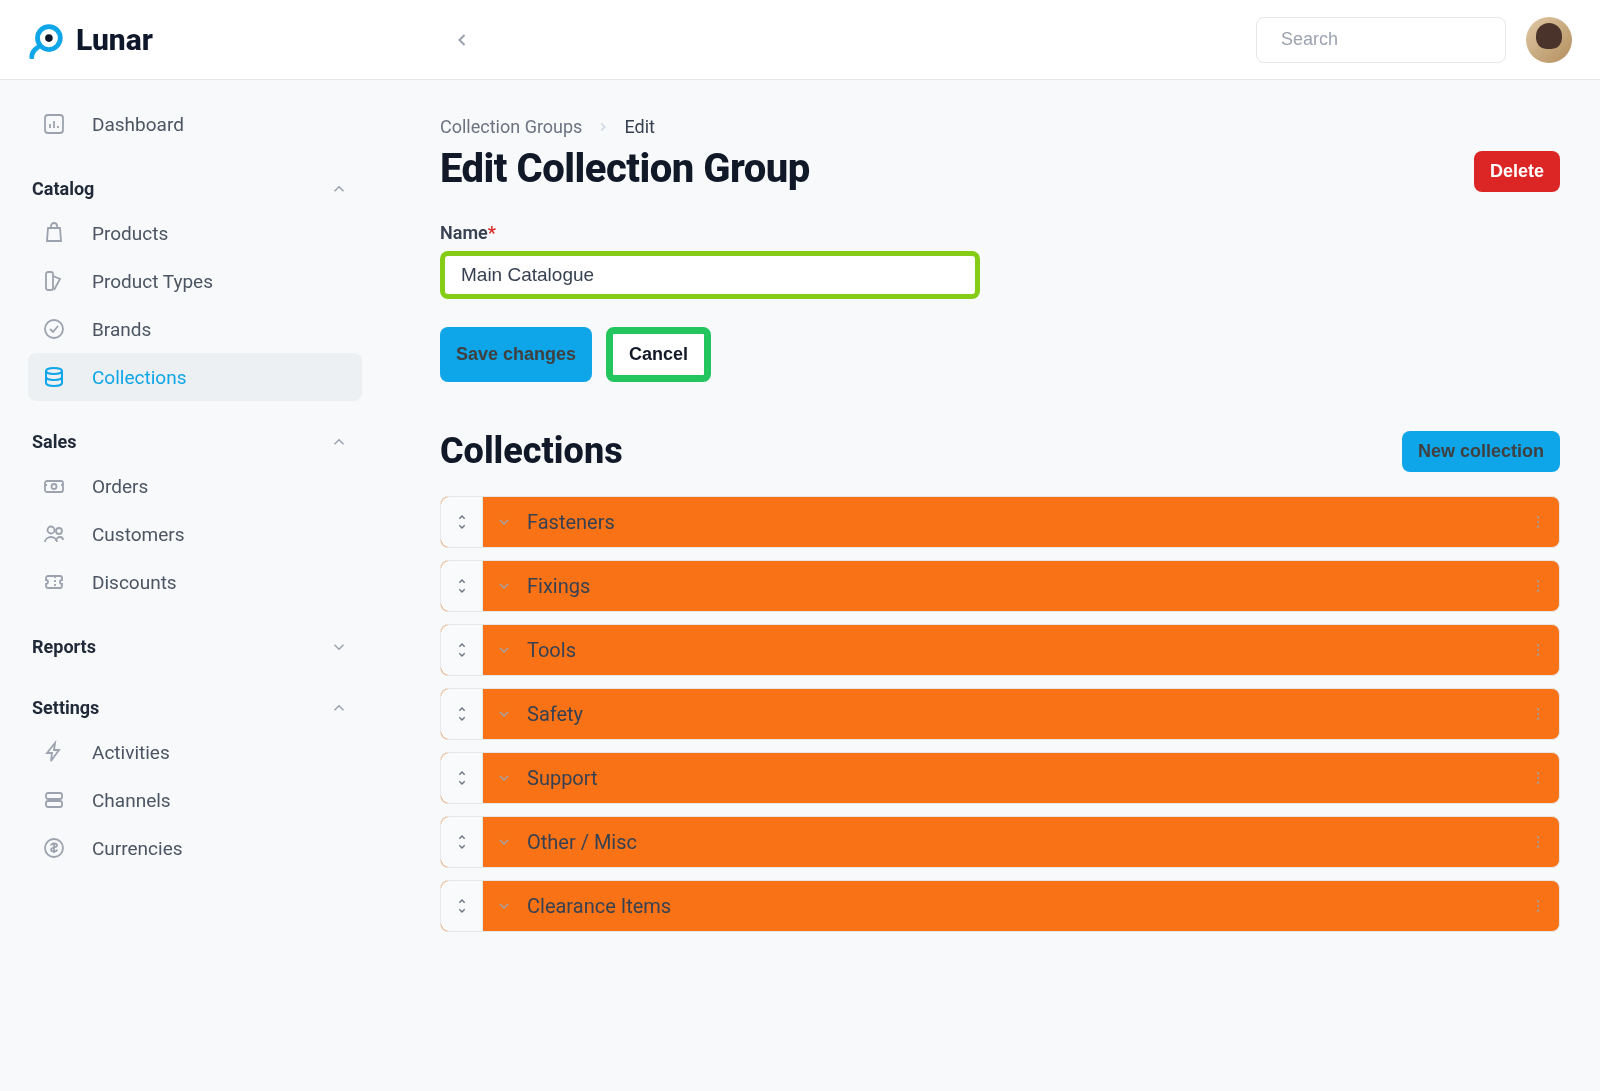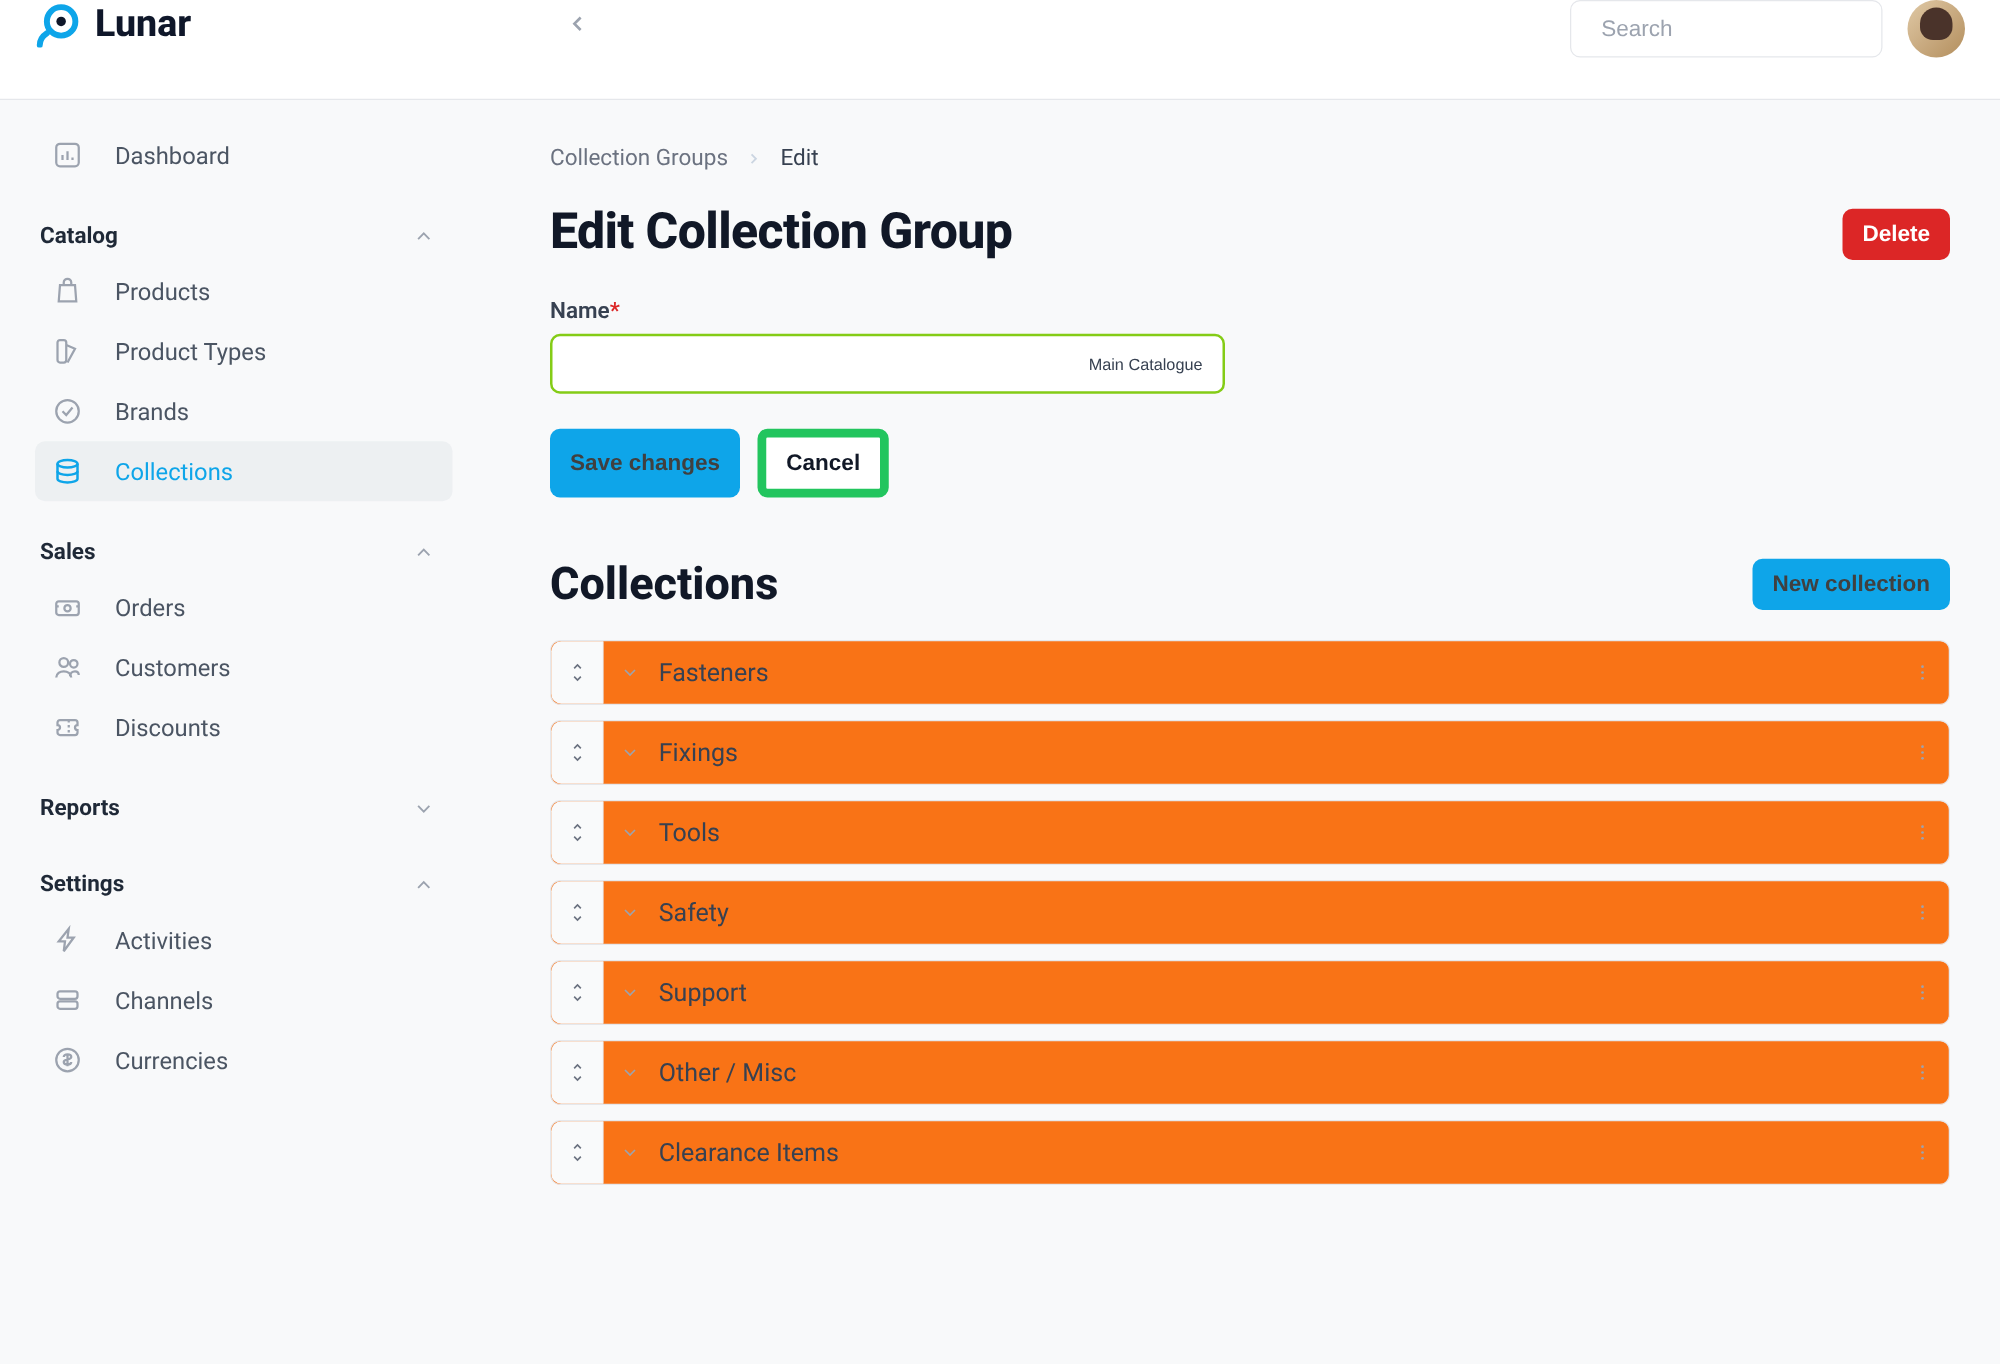--- a/index.html
+++ b/index.html
@@ -9,21 +9,21 @@
   color: #1a1a1a;
   width: 1600px;
   height: 1091px;
   overflow: hidden;
 }
 .topbar {
   height: 80px;
   background: #fff;
   border-bottom: 1px solid #e5e7eb;
   display: flex;
-  align-items: flex-start;
+  align-items: center;
   padding: 0 28px;
 }
 .logo {
   display: flex;
   align-items: center;
   gap: 10px;
   font-size: 30px;
   font-weight: 800;
   color: #0f172a;
 }
@@ -123,21 +123,21 @@
   flex: 1;
   padding: 36px 40px 36px 60px;
   overflow-y: auto;
 }
 .breadcrumb {
   display: flex;
   align-items: center;
   gap: 14px;
   font-size: 18px;
   color: #6b7280;
-  margin-bottom: 24px;
+  margin-bottom: 8px;
 }
 .breadcrumb .sep { color: #cbd5e1; }
 .breadcrumb .current { color: #374151; }
 
 .page-header-row {
   display: flex;
   align-items: flex-end;
   justify-content: space-between;
   margin-bottom: 20px;
 }
@@ -167,28 +167,27 @@
   font-size: 18px;
   font-weight: 600;
   color: #374151;
   margin: 30px 0 8px 0;
   display: block;
 }
 .field-label .req { color: #dc2626; }
 .text-input {
   width: 540px;
   height: 48px;
-  border: 2px solid #84cc16;
+  border: 5px solid #84cc16;
   border-radius: 8px;
   padding: 0 16px;
-  font-size: 13px;
+  font-size: 19px;
   color: #374151;
   background: #fff;
   outline: none;
-  text-align: right;
 }
 .form-actions { display: flex; gap: 14px; margin-top: 28px; }
 
 .sec-header-row {
   display: flex;
   align-items: center;
   justify-content: space-between;
   margin-top: 48px;
   margin-bottom: 24px;
 }

